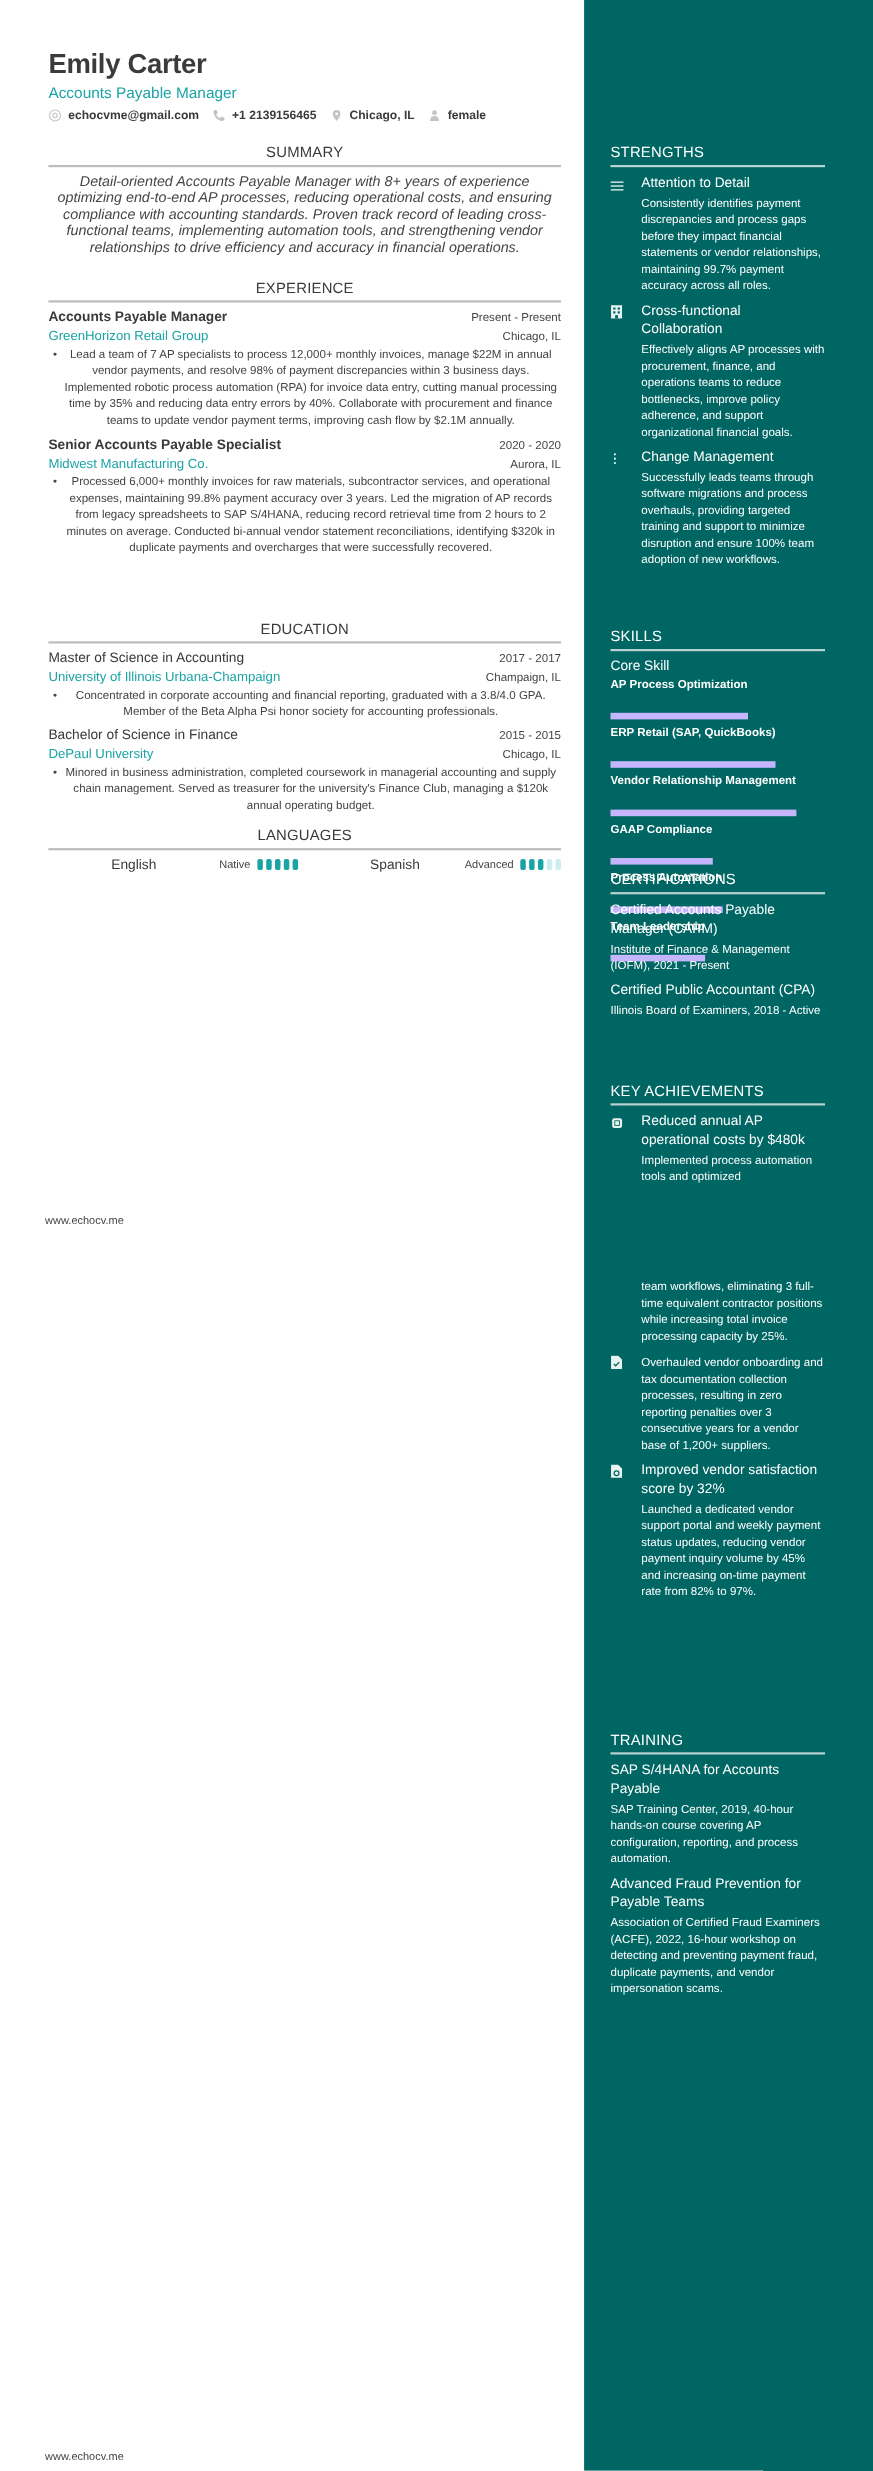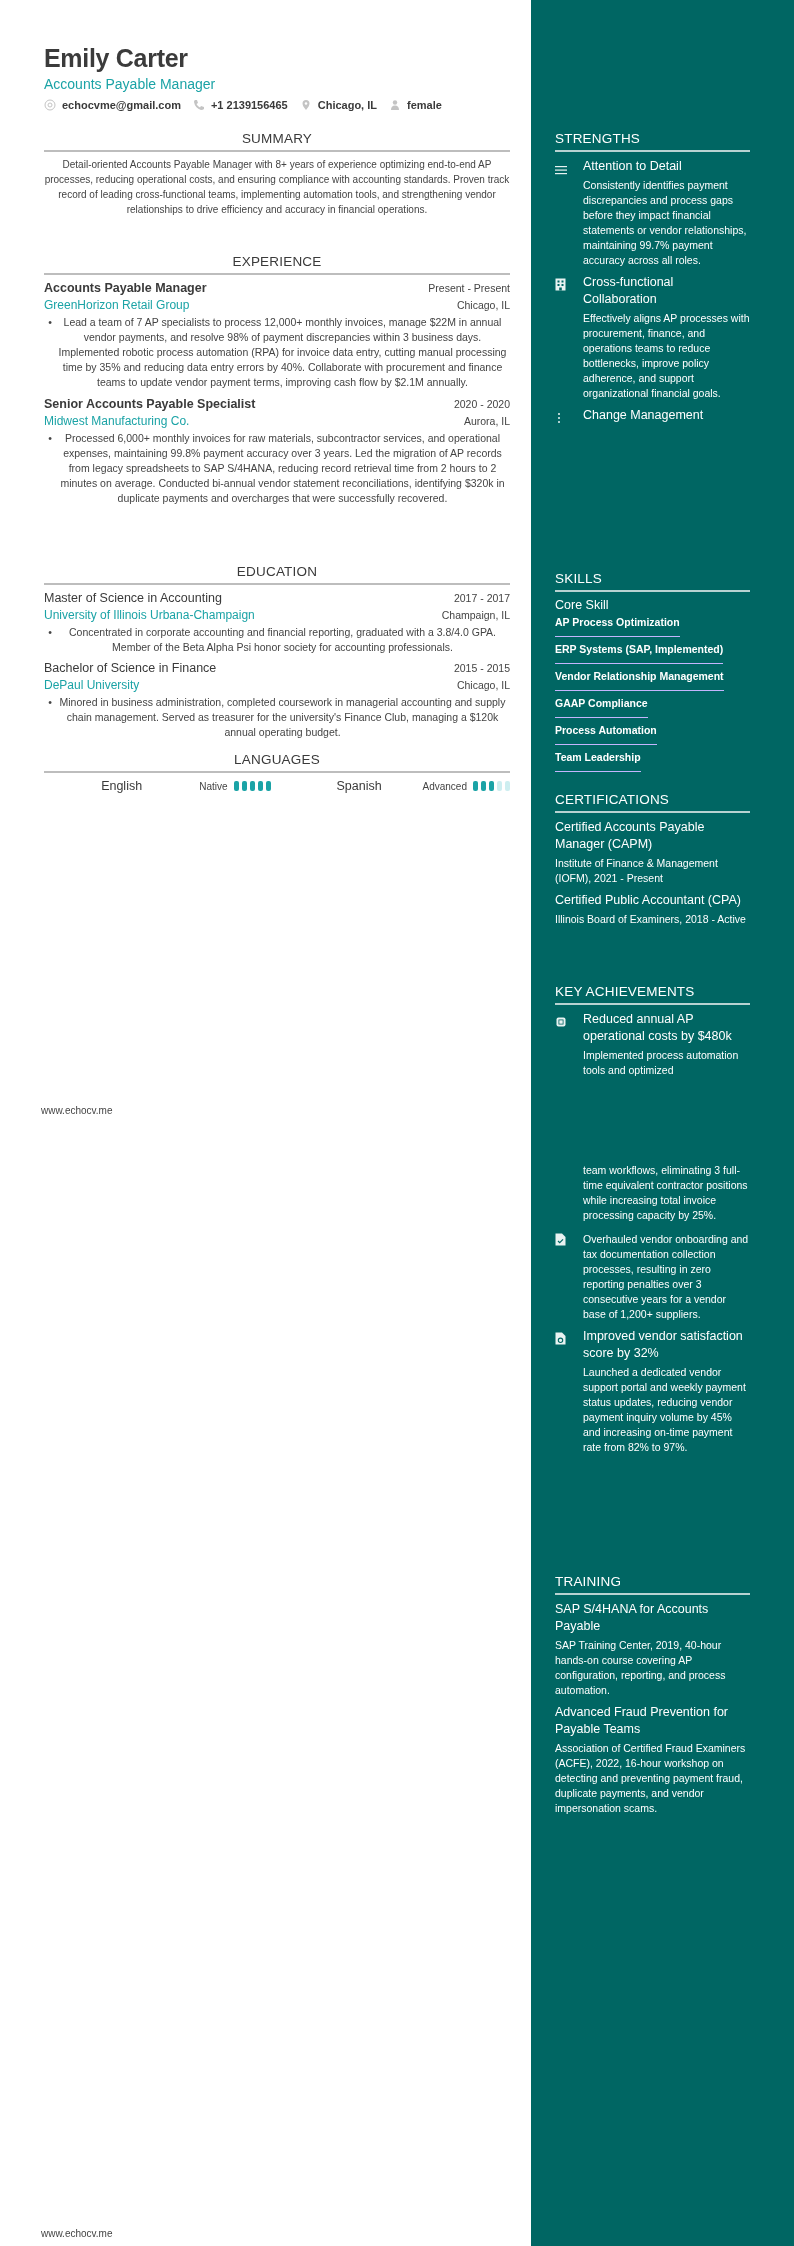--- a/index.html
+++ b/index.html
@@ -13,21 +13,21 @@
 
   .name { position: absolute; top: 44px; left: 0; font-size: 25px; font-weight: bold; color: #3b3b3b; letter-spacing: -0.3px; }
   .job-title { position: absolute; top: 76px; left: 0; font-size: 14px; color: #1ba3a6; }
   .contacts { position: absolute; top: 99px; left: 0; display: flex; align-items: center; font-size: 11px; font-weight: bold; color: #3a3a3a; }
   .contact { display: flex; align-items: center; margin-right: 12px; }
   .cicon { display: inline-block; width: 12px; height: 12px; margin-right: 6px; color: #b9b9b9; }
 
   .sec-head { font-size: 13.5px; color: #3a3a3a; letter-spacing: 0.2px; }
   .sec-line { height: 2px; background: #bdbdbd; margin-top: 4px; }
 
-  .para { font-size: 10px; line-height: 15px; color: #444; }
+  .para { font-size: 13px; line-height: 15px; color: #444; font-style: italic; }
   .abs { position: absolute; left: 0; width: 466px; text-align: center; }
 
   .row { display: flex; justify-content: space-between; align-items: baseline; }
   .role { font-size: 12.5px; font-weight: bold; color: #3a3a3a; }
   .degree { font-size: 12.5px; color: #3a3a3a; }
   .date { font-size: 10.5px; color: #444; }
   .org { font-size: 12px; color: #1ba3a6; }
   .loc { font-size: 10.5px; color: #444; }
   .bullet { display: flex; font-size: 10.5px; line-height: 15px; color: #444; margin-top: 3px; }
   .bullet .dot { width: 11px; flex: none; padding-left: 1px; }
@@ -44,21 +44,21 @@
 
   .side .sec-head { color: #ffffff; font-size: 13.5px; }
   .side .sec-line { background: #b8d2d1; width: 195px; }
   .s-item { display: flex; margin-top: 6px; }
   .s-icon { width: 28px; flex: none; padding-top: 3px; color: #e8f3f2; }
   .s-body { flex: 1; }
   .s-title { font-size: 12.5px; line-height: 17px; color: #fff; }
   .s-desc { font-size: 10.5px; line-height: 15px; color: #fff; margin-top: 3px; }
 
   .skill-core { font-size: 12.5px; margin-top: 6px; }
-  .skill { font-size: 10.5px; font-weight: bold; display: inline-block; padding-bottom: 8px; border-bottom: 1px solid #c4b5fd; margin-top: 6px; }
+  .skill { font-size: 10.5px; font-weight: bold; display: inline-block; padding-bottom: 20px; border-bottom: 6px solid #c4b5fd; margin-top: 6px; }
 
   .cert-title { font-size: 12.5px; line-height: 17px; margin-top: 6px; }
   .cert-desc { font-size: 10.5px; line-height: 15px; margin-top: 3px; }
 </style>
 </head>
 <body>
 
 <div class="sidebar-bg"></div>
 
 <div class="main">
@@ -252,30 +252,31 @@
     <div class="s-item">
       <div class="s-icon">
         <svg width="12" height="12" viewBox="0 0 12 12">
             <circle cx="4" cy="2" r="1" fill="#e8f3f2"></circle>
             <circle cx="4" cy="6" r="1" fill="#e8f3f2"></circle>
             <circle cx="4" cy="10" r="1" fill="#e8f3f2"></circle>
           </svg>
       </div>
       <div class="s-body">
         <div class="s-title">Change Management</div>
+        <div class="s-desc">Successfully leads teams through software migrations and process overhauls, providing targeted training and support to minimize disruption and ensure 100% team adoption of new workflows.</div>
       </div>
     </div>
   </div>
 
   <div style="position:absolute; top:571px; left:0; width:195px;">
     <div class="sec-head">SKILLS</div>
     <div class="sec-line"></div>
     <div class="skill-core">Core Skill</div>
     <div><span class="skill" style="margin-top:2px;">AP Process Optimization</span></div>
-    <div><span class="skill">ERP Systems (SAP, Implemented)</span></div>
+    <div><span class="skill">ERP Retail (SAP, QuickBooks)</span></div>
     <div><span class="skill">Vendor Relationship Management</span></div>
     <div><span class="skill">GAAP Compliance</span></div>
     <div><span class="skill">Process Automation</span></div>
     <div><span class="skill">Team Leadership</span></div>
   </div>
 
   <div style="position:absolute; top:792px; left:0; width:195px;">
     <div class="sec-head">CERTIFICATIONS</div>
     <div class="sec-line"></div>
     <div class="cert-title">Certified Accounts Payable Manager (CAPM)</div>

